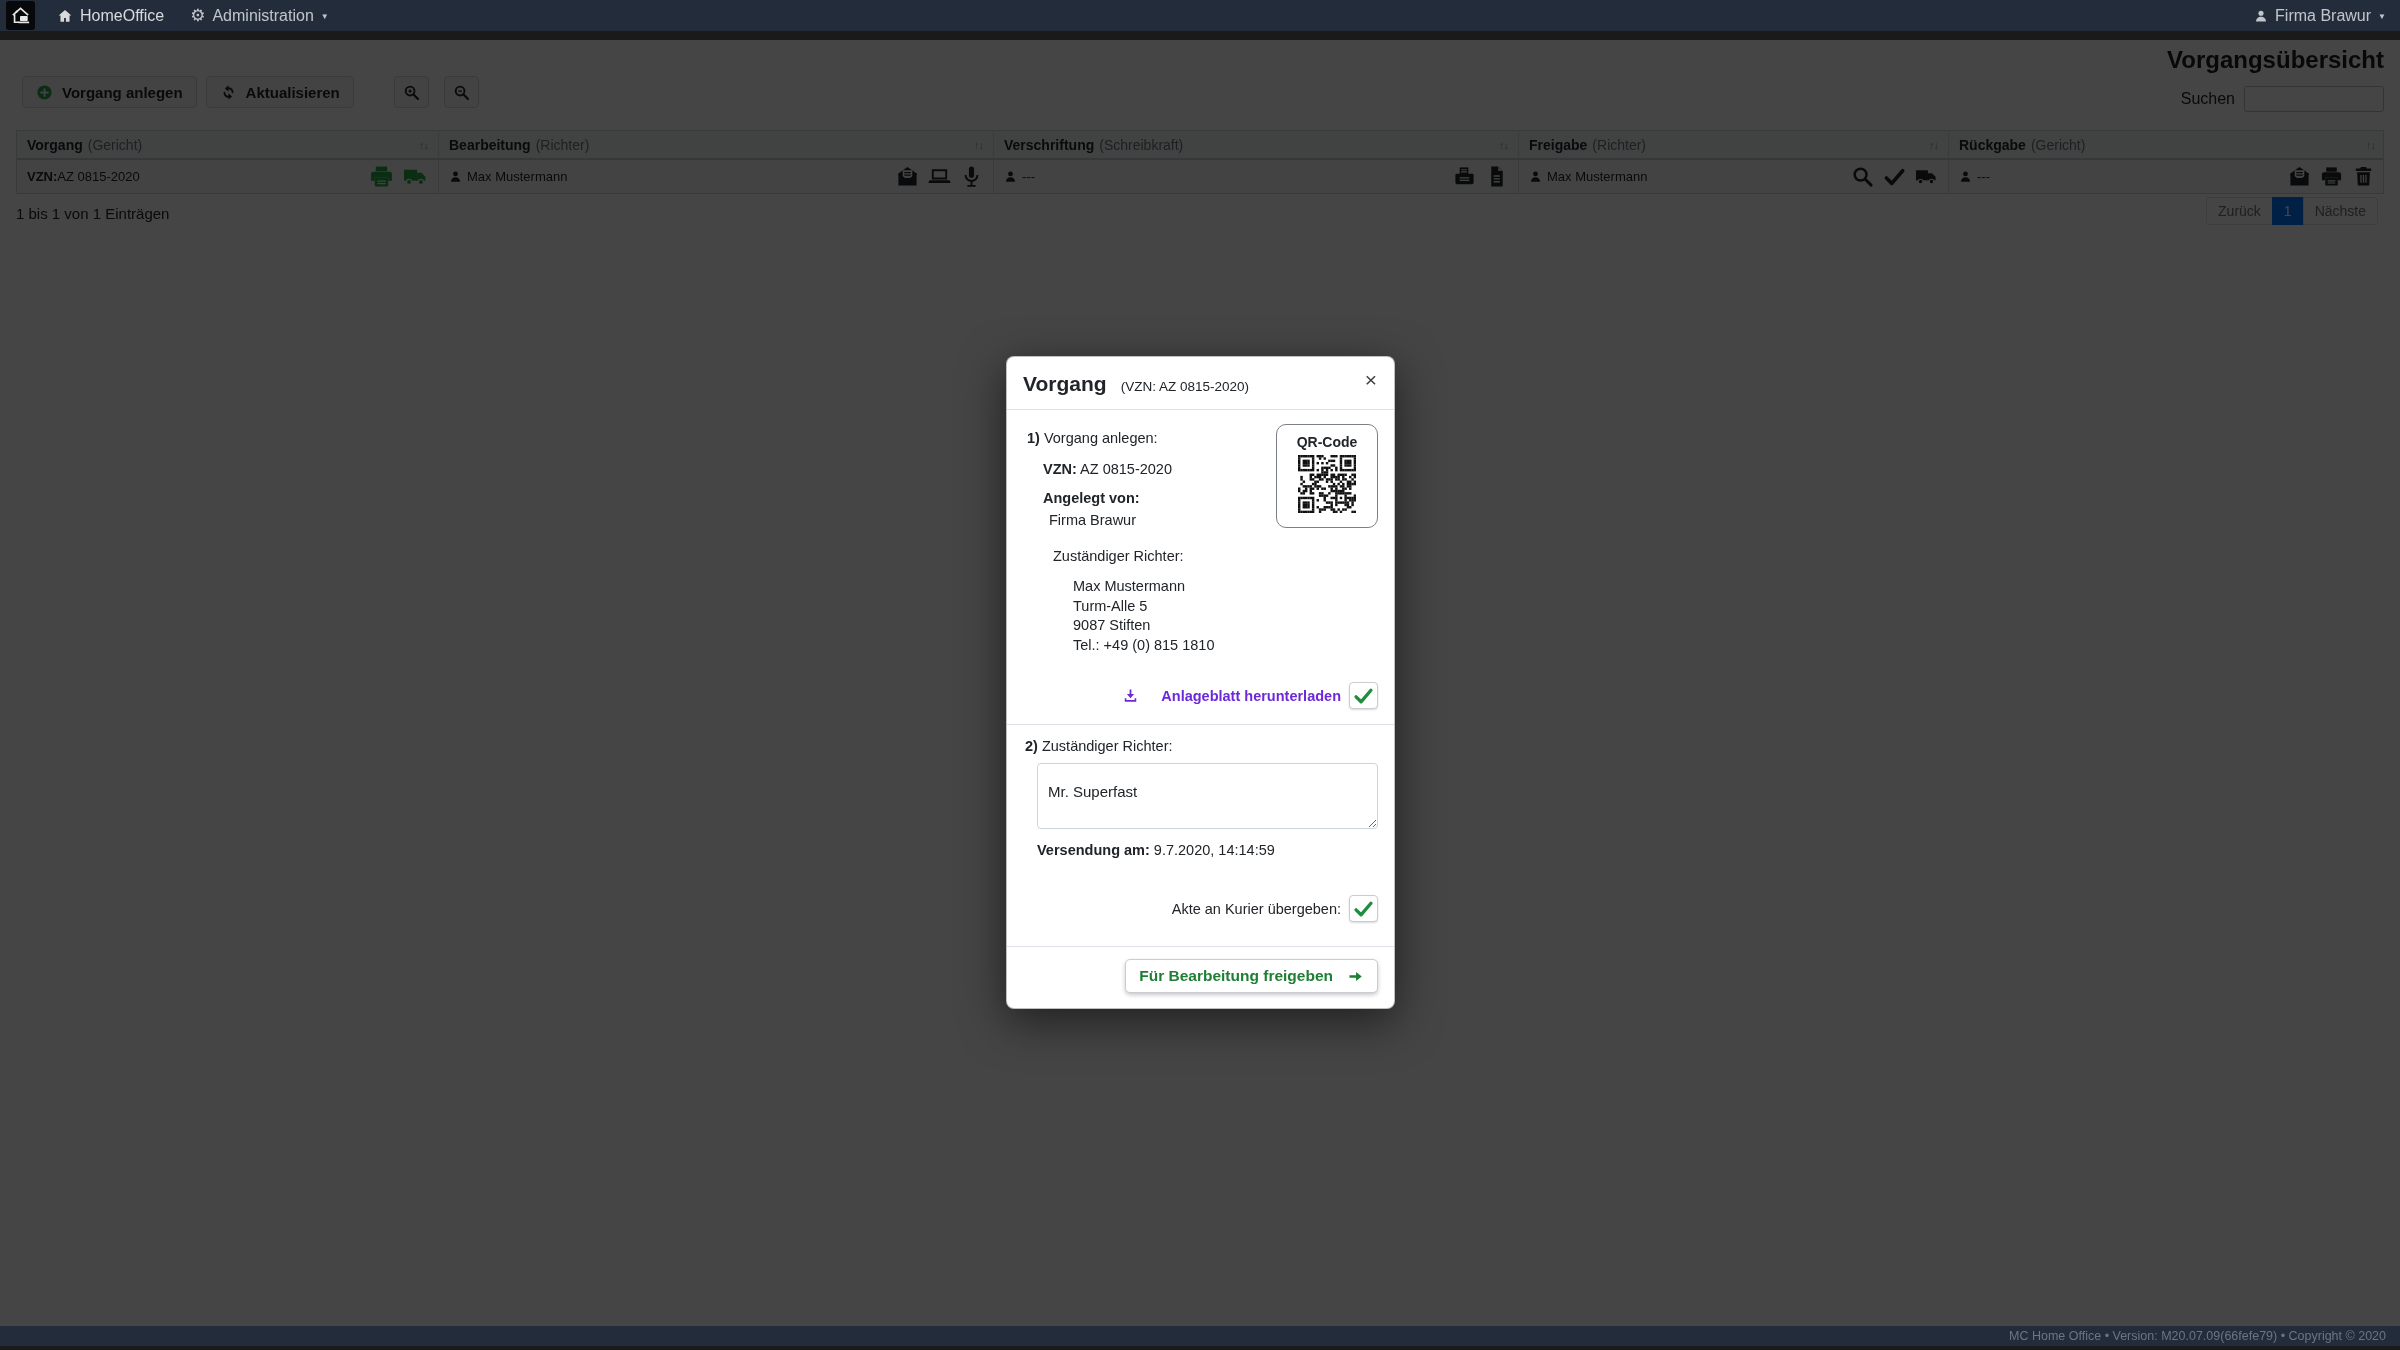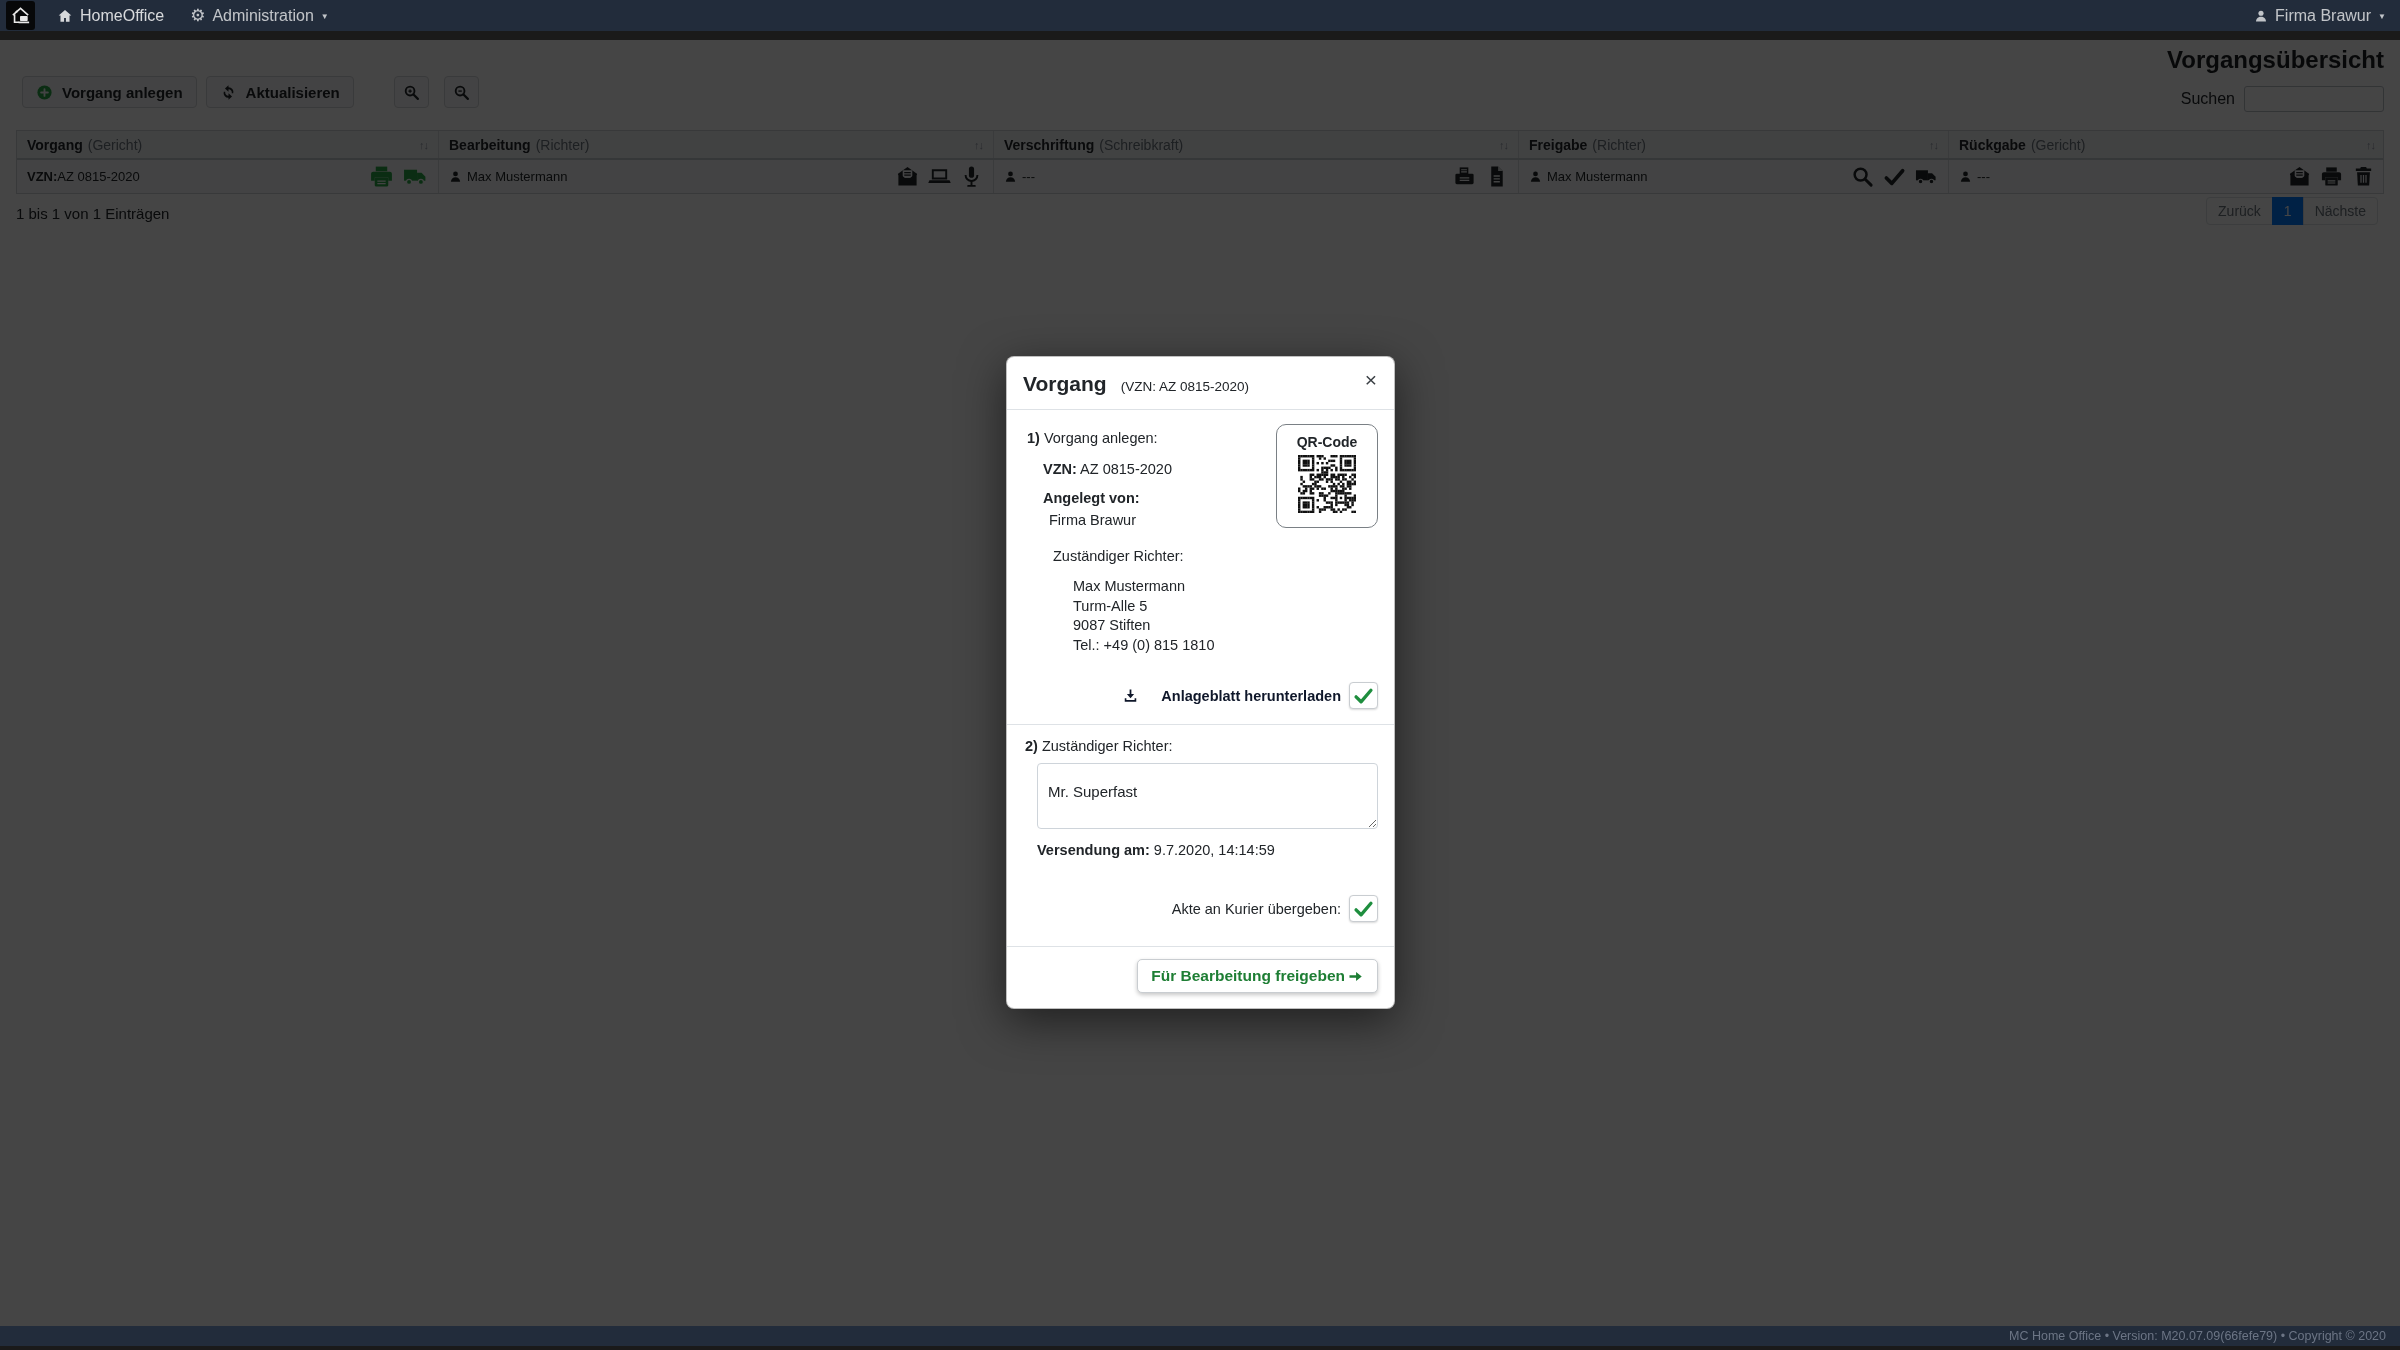--- a/index.html
+++ b/index.html
@@ -83,34 +83,34 @@
   .ln{margin:6px 0 0 4px;}
   .ln-vzn{margin:15px 0 0 20px;}
   .ln-angel{margin:13px 0 0 20px;font-weight:700;}
   .ln-firma{margin:6px 0 0 26px;}
   .ln-richter{margin:20px 0 0 30px;}
   .addr{margin:13px 0 0 50px;line-height:19.5px;}
   .qrbox{width:102px;box-sizing:border-box;border:1px solid #7a8085;border-radius:10px;
     padding:9px 6px 9px;text-align:center;height:104px;}
   .qrbox .qrlabel{font-size:14px;font-weight:700;margin-bottom:5px;}
   .dl-row{margin-top:27px;display:flex;justify-content:flex-end;align-items:center;gap:8px;}
-  .dl-link{color:#0f172a;font-size:14.5px;font-weight:600;display:inline-flex;align-items:center;
+  .dl-link{color:#6d28d9;font-size:14.5px;font-weight:600;display:inline-flex;align-items:center;
     gap:23px;cursor:pointer;text-decoration:none;}
   .checkbtn{background:#fff;border:1px solid #c9cdd1;border-radius:4px;padding:2px 3px;
     box-shadow:0 1px 2px rgba(0,0,0,.15);display:inline-flex;cursor:pointer;}
   .checkbtn svg{width:21px;height:21px;color:#1e8e3e;}
   .divider{border:none;border-top:1px solid #dee2e6;margin:15px -16px 13px;}
   .ln2{margin:0 0 0 2px;}
   .courier-ta{display:block;margin:9px 0 0 14px;width:calc(100% - 14px);height:66px;
     box-sizing:border-box;border:1px solid #ced4da;border-radius:4px;padding:19px 10px;
     font-family:"Liberation Sans",sans-serif;font-size:15px;color:#212529;resize:both;}
   .versand{margin:13px 0 0 14px;}
   .akte-row{margin-top:37px;display:flex;justify-content:flex-end;align-items:center;gap:8px;padding-bottom:14px;}
   .m-footer{border-top:1px solid #dee2e6;padding:12px 16px 15px;display:flex;justify-content:flex-end;}
-  .release-btn{display:inline-flex;align-items:flex-end;gap:2px;background:#fff;border:1px solid #c9cdd1;
+  .release-btn{display:inline-flex;align-items:flex-end;gap:14px;background:#fff;border:1px solid #c9cdd1;
     border-radius:5px;padding:7px 13px;color:#1e7e34;font-size:15.5px;font-weight:700;cursor:pointer;
     box-shadow:0 2px 4px rgba(0,0,0,.22);}
   .release-btn svg{width:17px;height:17px;color:#1e7e34;}
   .hidden-defs{position:absolute;width:0;height:0;overflow:hidden;}
 </style>
 </head>
 <body>
 
 <svg class="hidden-defs" xmlns="http://www.w3.org/2000/svg">
   <symbol id="i-house" viewBox="0 0 24 24">

